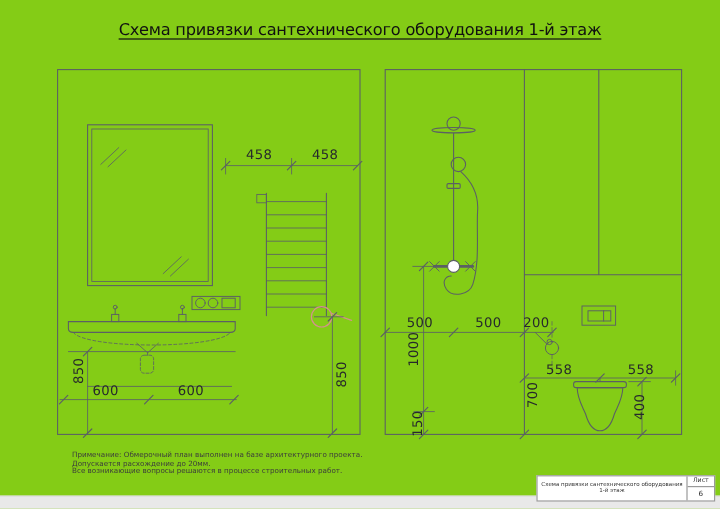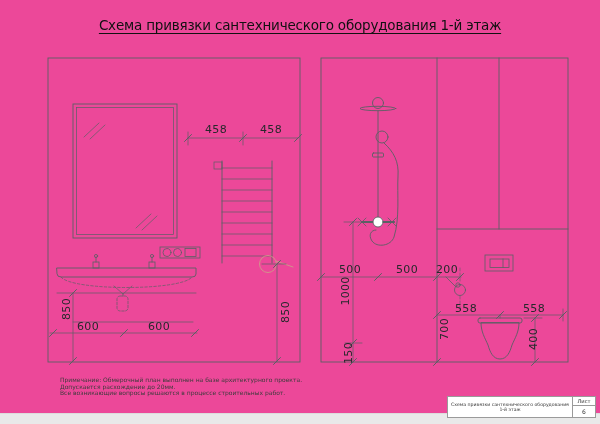--- a/index.html
+++ b/index.html
@@ -1,17 +1,17 @@
 <!DOCTYPE html>
 <html><head>
 <meta charset="utf-8">
 <style>
   html,body{margin:0;padding:0;}
   body{width:600px;height:424px;font-family:"DejaVu Sans",sans-serif;background:#ffffff;}
-  #sheet{position:relative;width:600px;height:424px;background:#ec4899;overflow:hidden;}
+  #sheet{position:relative;width:600px;height:424px;background:#84cc16;overflow:hidden;}
   #bottom-strip{position:absolute;left:0;top:413px;width:600px;height:11px;background:#e9e9e9;border-top:1px solid #dcdcdc;}
   .title{position:absolute;left:0;top:17px;width:600px;text-align:center;
          font-size:13.5px;letter-spacing:-0.2px;color:#111;
          text-decoration:underline;text-underline-offset:3px;}
   svg{position:absolute;left:0;top:0;}
   .dim{position:absolute;font-size:11px;color:#26292c;letter-spacing:0.3px;
        transform:translate(-50%,-50%);white-space:nowrap;}
   .dim.v{transform:translate(-50%,-50%) rotate(-90deg);}
   .note{position:absolute;left:60px;top:377px;font-size:6px;line-height:6.6px;color:#3c3c3c;}
   .note span{display:block;}

